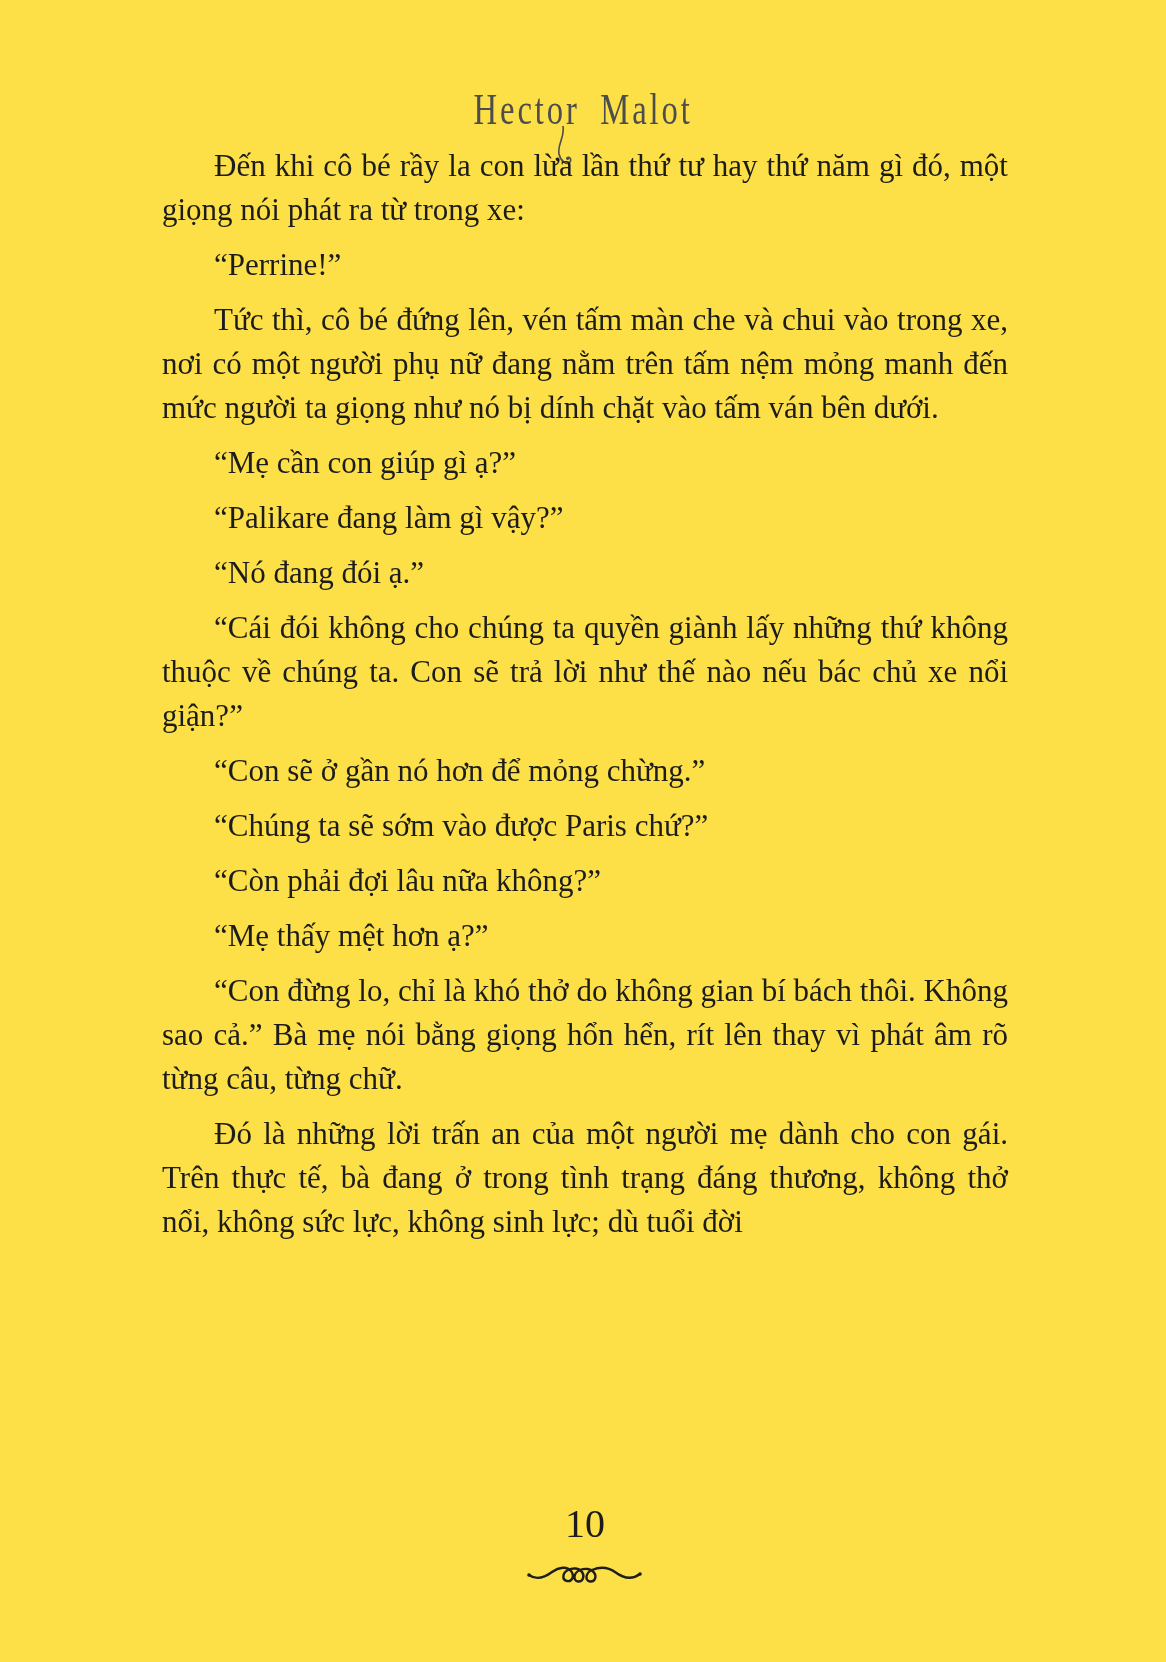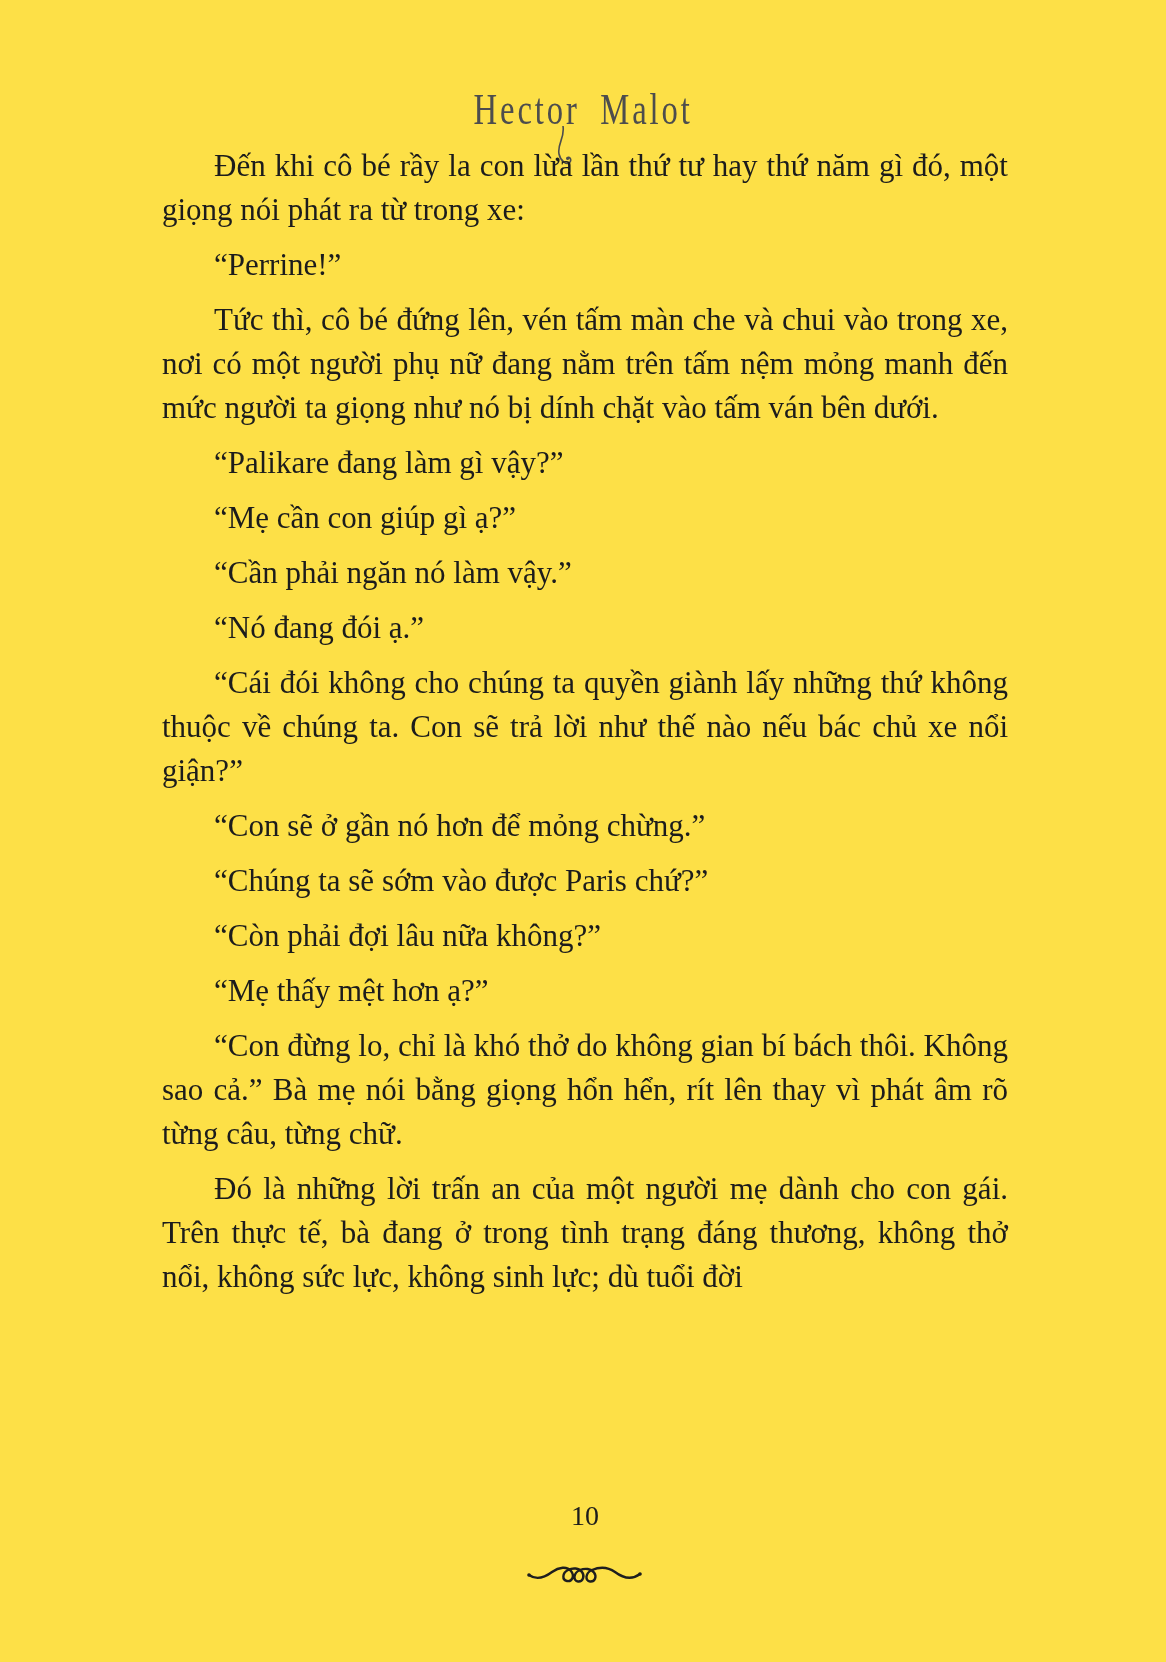--- a/index.html
+++ b/index.html
@@ -50,21 +50,21 @@
   }
   .body-text p {
     margin: 0 0 11px 0;
     text-indent: 52px;
   }
   
   .page-number {
     position: absolute;
     top: 1500px; left: 162px; width: 846px;
     text-align: center;
-    font-size: 28px;
+    font-size: 40px;
     color: #1c1c1c;
   }
   .flourish-wrap {
     position: absolute;
     top: 1556px; left: 162px; width: 846px;
     text-align: center;
   }
   .flourish-wrap svg { display: inline-block; }
 </style>
 </head>
@@ -77,23 +77,22 @@
   </div>
   <svg class="head-swash" viewBox="0 0 26 46">
     <path d="M14 0 C16 12, 8 18, 10 28 C11.5 35, 18 40, 21 36 C23 33, 20 30, 18 32" stroke="#4d4d4d" stroke-width="1.6" fill="none" stroke-linecap="round"></path>
     <circle cx="18.6" cy="32.6" r="1.5" fill="#4d4d4d"></circle>
   </svg>
 
   <div class="body-text">
     <p>Đến khi cô bé rầy la con lừa lần thứ tư hay thứ năm gì đó, một giọng nói phát ra từ trong xe:</p>
     <p>“Perrine!”</p>
     <p>Tức thì, cô bé đứng lên, vén tấm màn che và chui vào trong xe, nơi có một người phụ nữ đang nằm trên tấm nệm mỏng manh đến mức người ta giọng như nó bị dính chặt vào tấm ván bên dưới.</p>
+    <p>“Mẹ cần con giúp gì ạ?”</p>
     <p>“Palikare đang làm gì vậy?”</p>
-    <p>“Mẹ cần con giúp gì ạ?”</p>
-    <p>“Cần phải ngăn nó làm vậy.”</p>
     <p>“Nó đang đói ạ.”</p>
     <p>“Cái đói không cho chúng ta quyền giành lấy những thứ không thuộc về chúng ta. Con sẽ trả lời như thế nào nếu bác chủ xe nổi giận?”</p>
     <p>“Con sẽ ở gần nó hơn để mỏng chừng.”</p>
     <p>“Chúng ta sẽ sớm vào được Paris chứ?”</p>
     <p>“Còn phải đợi lâu nữa không?”</p>
     <p>“Mẹ thấy mệt hơn ạ?”</p>
     <p>“Con đừng lo, chỉ là khó thở do không gian bí bách thôi. Không sao cả.” Bà mẹ nói bằng giọng hổn hển, rít lên thay vì phát âm rõ từng câu, từng chữ.</p>
     <p>Đó là những lời trấn an của một người mẹ dành cho con gái. Trên thực tế, bà đang ở trong tình trạng đáng thương, không thở nổi, không sức lực, không sinh lực; dù tuổi đời</p>
   </div>
 

